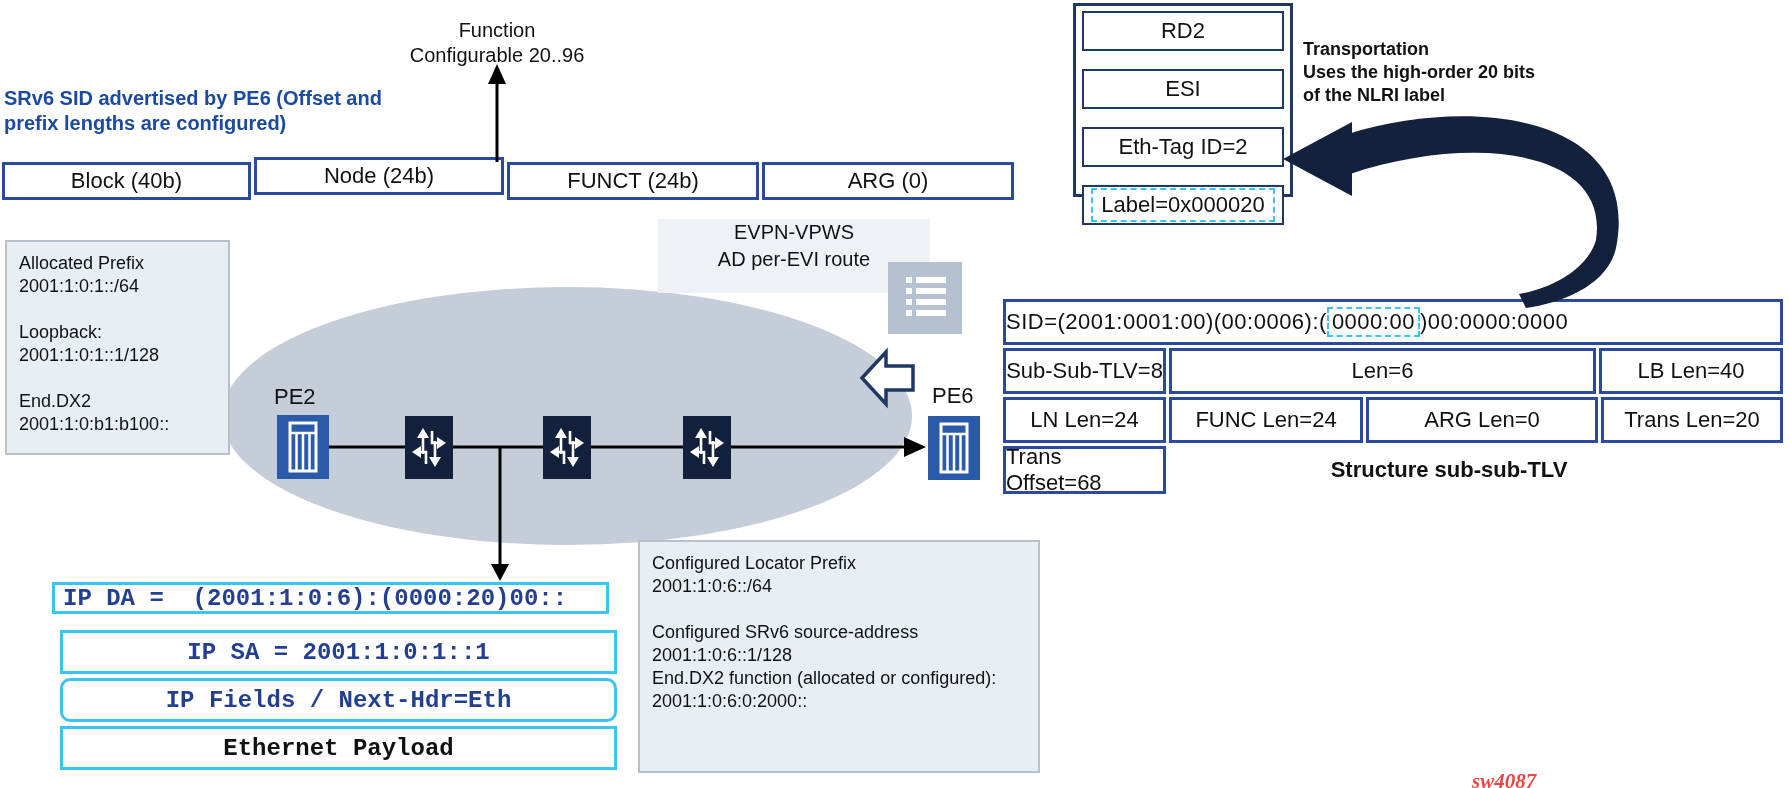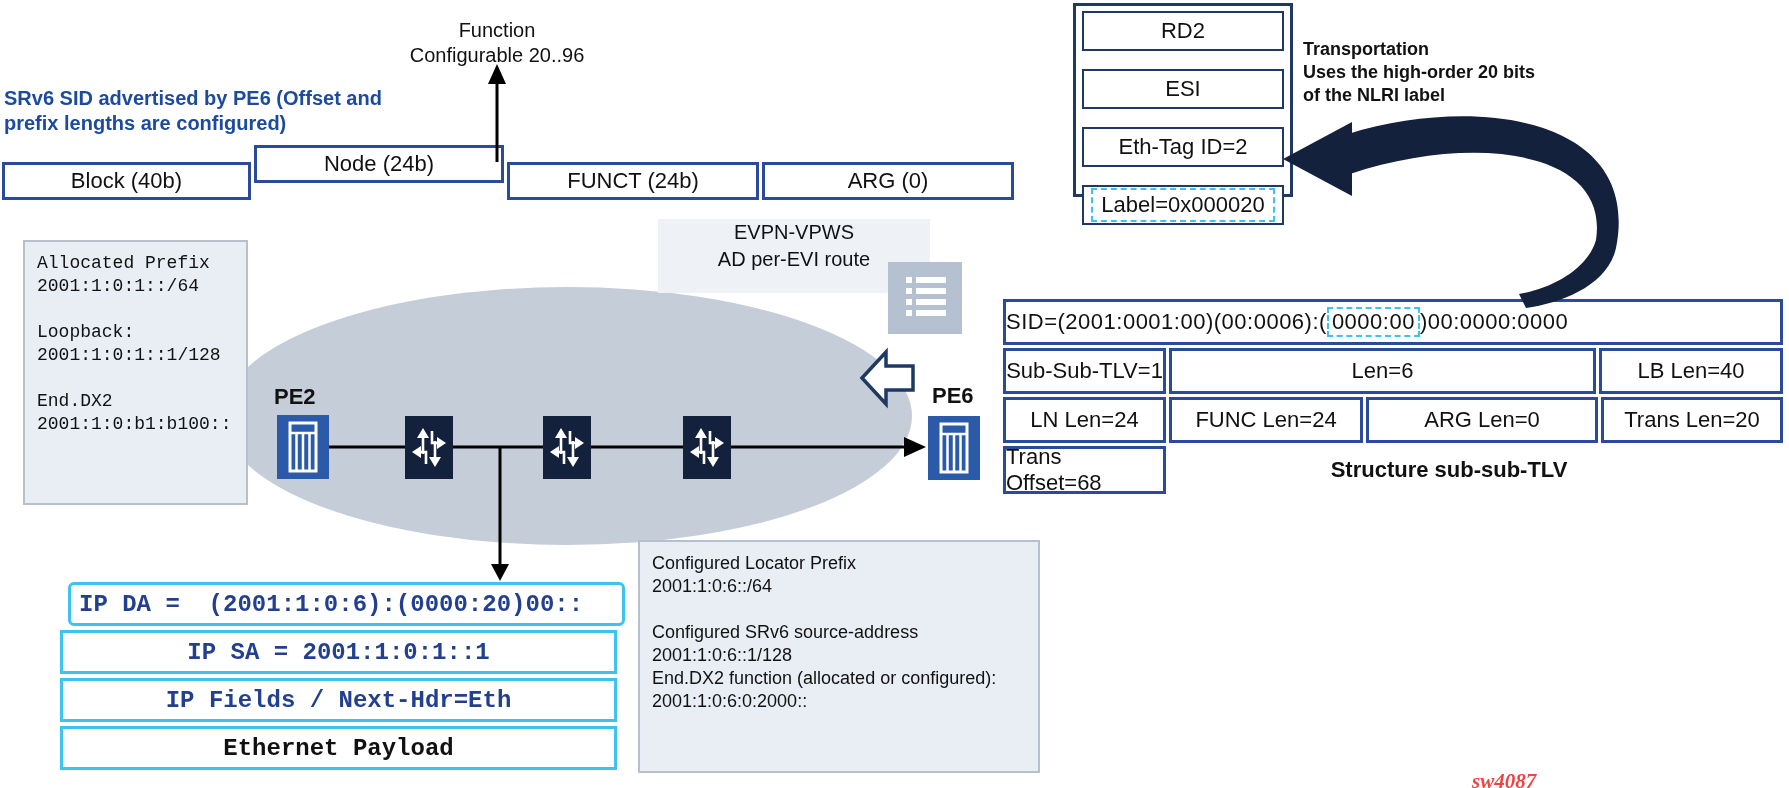--- a/index.html
+++ b/index.html
@@ -28,21 +28,21 @@
         font-size:20px;line-height:27px;}
   
   .pkt-row{position:absolute;box-sizing:border-box;background:#fff;border:3px solid #3cc3f0;
            font-family:"Liberation Mono",monospace;font-weight:bold;font-size:24px;color:#233f8f;
            display:flex;align-items:center;justify-content:center;white-space:pre;}
   .pkt-row.left{justify-content:flex-start;padding-left:8px;}
   .pkt-row.black{color:#111;}
   
   .pe-node{position:absolute;width:52px;height:64px;background:#2b5ba8;z-index:3;}
   .router-node{position:absolute;width:48px;height:63px;background:#14213c;z-index:3;}
-  .pe-label{position:absolute;font-weight:bold;font-size:22px;color:#111;z-index:3;}
+  .pe-label{position:absolute;font-weight:normal;font-size:22px;color:#111;z-index:3;}
   .doc-icon{position:absolute;width:74px;height:72px;background:#b5c1d1;z-index:1;}
   .ellipse{position:absolute;left:222px;top:287px;width:690px;height:258px;background:#c5cdd8;
            border-radius:50%;z-index:0;}
   .overlay{position:absolute;left:0;top:0;z-index:2;pointer-events:none;}
   .caption-bold{font-weight:bold;font-size:22px;}
   .watermark{position:absolute;font-family:"Liberation Serif",serif;font-weight:bold;font-style:italic;
              font-size:21px;color:#ef4444;margin-top:29px;}
 </style>
 </head>
 <body>
@@ -56,41 +56,41 @@
     <div>prefix lengths are configured)</div>
   </div>
 
   <div class="abs note" style="left:377px;top:18px;width:240px;">
     <div>Function</div>
     <div>Configurable 20..96</div>
   </div>
 
   <div>
     <div class="cell" style="left:2px;top:162px;width:249px;height:38px;">Block (40b)</div>
-    <div class="cell" style="left:254px;top:145px;width:250px;height:38px;">Node (24b)</div>
+    <div class="cell" style="left:254px;top:157px;width:250px;height:38px;">Node (24b)</div>
     <div class="cell" style="left:507px;top:162px;width:252px;height:38px;">FUNCT (24b)</div>
     <div class="cell" style="left:762px;top:162px;width:252px;height:38px;">ARG (0)</div>
   </div>
 
   <div class="nlri" style="left:1073px;top:3px;width:220px;height:194px;">
     <div class="nlri-row">RD2</div>
     <div class="nlri-row">ESI</div>
     <div class="nlri-row">Eth-Tag ID=2</div>
     <div class="nlri-row">
       <span class="dashed-box">Label=0x000020</span>
     </div>
   </div>
 
   <div class="abs bold-note" style="left:1303px;top:38px;width:280px;">
     <div>Transportation</div>
     <div>Uses the high-order 20 bits</div>
     <div>of the NLRI label</div>
   </div>
 
-  <div class="info" style="left:23px;top:240px;width:225px;height:265px;font-family:Liberation Mono, monospace;">
+  <div class="info" style="left:5px;top:240px;width:225px;height:215px;">
     <div class="tl">Allocated Prefix</div>
     <div class="tl">2001:1:0:1::/64</div>
     <div class="tl"></div>
     <div class="tl">Loopback:</div>
     <div class="tl">2001:1:0:1::1/128</div>
     <div class="tl"></div>
     <div class="tl">End.DX2</div>
     <div class="tl">2001:1:0:b1:b100::</div>
   </div>
 
@@ -211,37 +211,37 @@
 
     <path d="M862,378 L886,352 L886,366 L913,366 L913,390 L886,390 L886,404 Z" fill="#ffffff" stroke="#1f3864" stroke-width="3.5"></path>
   </svg>
 
   <div>
     <div class="cell left" style="left:1003px;top:299px;width:780px;height:46px;letter-spacing:.5px;">
       <span>SID=(2001:0001:00)(00:0006):(</span>
         <span class="dashed-inline">0000:00</span>
         <span>)00:0000:0000</span>
     </div>
-    <div class="cell" style="left:1003px;top:348px;width:163px;height:46px;">Sub-Sub-TLV=1</div>
+    <div class="cell" style="left:1003px;top:348px;width:163px;height:46px;">Sub-Sub-TLV=8</div>
     <div class="cell" style="left:1169px;top:348px;width:427px;height:46px;">Len=6</div>
     <div class="cell" style="left:1599px;top:348px;width:184px;height:46px;">LB Len=40</div>
 
     <div class="cell" style="left:1003px;top:397px;width:163px;height:46px;">LN Len=24</div>
     <div class="cell" style="left:1169px;top:397px;width:194px;height:46px;">FUNC Len=24</div>
     <div class="cell" style="left:1366px;top:397px;width:232px;height:46px;">ARG Len=0</div>
     <div class="cell" style="left:1601px;top:397px;width:182px;height:46px;">Trans Len=20</div>
 
     <div class="cell" style="left:1003px;top:446px;width:163px;height:48px;">Trans Offset=68</div>
     <div class="abs caption-bold" style="left:1169px;top:446px;width:560px;height:48px;display:flex;align-items:center;justify-content:center;">Structure sub-sub-TLV</div>
   </div>
 
   <div>
-    <div class="pkt-row left" style="left:68px;top:582px;width:557px;height:44px;border-radius:6px;">IP DA =  (2001:1:0:6):(0000:20)00::</div>
+    <div class="pkt-row left" style="left:52px;top:582px;width:557px;height:32px;">IP DA =  (2001:1:0:6):(0000:20)00::</div>
     <div class="pkt-row" style="left:60px;top:630px;width:557px;height:44px;">IP SA = 2001:1:0:1::1</div>
-    <div class="pkt-row" style="left:60px;top:678px;width:557px;height:44px;">IP Fields / Next-Hdr=Eth</div>
+    <div class="pkt-row" style="left:60px;top:678px;width:557px;height:44px;border-radius:10px;">IP Fields / Next-Hdr=Eth</div>
     <div class="pkt-row black" style="left:60px;top:726px;width:557px;height:44px;">Ethernet Payload</div>
   </div>
 
   <div class="info" style="left:638px;top:540px;width:402px;height:233px;">
     <div class="tl">Configured Locator Prefix</div>
     <div class="tl">2001:1:0:6::/64</div>
     <div class="tl"></div>
     <div class="tl">Configured SRv6 source-address</div>
     <div class="tl">2001:1:0:6::1/128</div>
     <div class="tl">End.DX2 function (allocated or configured):</div>

